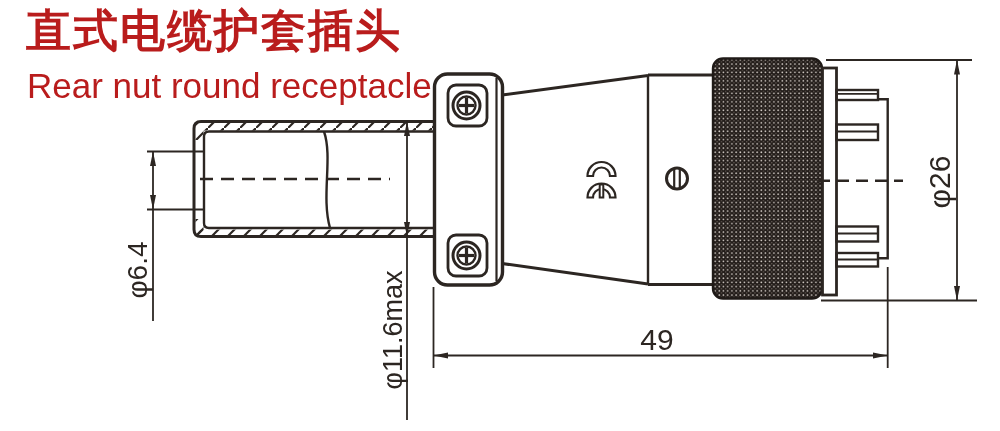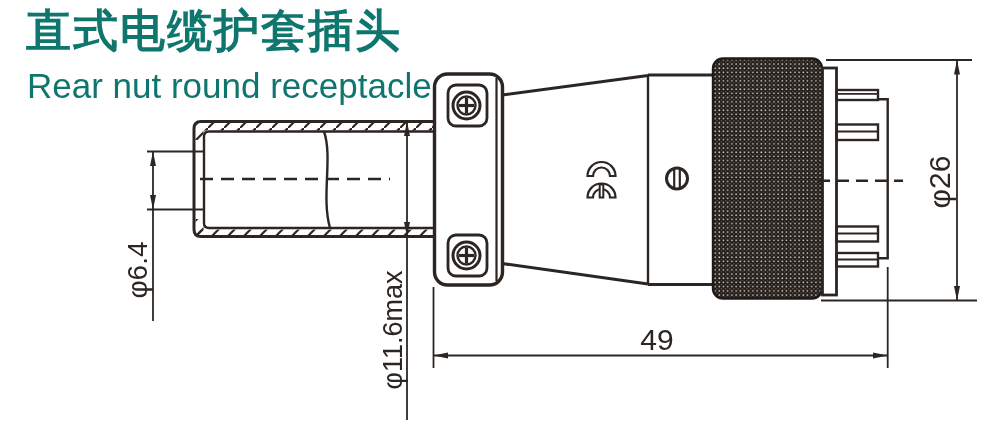--- a/index.html
+++ b/index.html
@@ -1,18 +1,18 @@
 <!DOCTYPE html>
 <html><head>
 <meta charset="utf-8">
 <style>
   html,body{margin:0;padding:0;background:#ffffff;}
   #stage{
     position:relative;width:1000px;height:431px;background:#ffffff;overflow:hidden;
-    font-family:"Liberation Sans",sans-serif;color:#0f766e;
+    font-family:"Liberation Sans",sans-serif;color:#b91c1c;
   }
   .title-cn{
     position:absolute;left:26px;top:6px;font-size:45px;font-weight:600;
     letter-spacing:2px;white-space:nowrap;line-height:1.1;
   }
   .title-en{
     position:absolute;left:27px;top:67px;font-size:35px;font-weight:400;
     white-space:nowrap;line-height:1.1;letter-spacing:0px;
   }
   svg text{font-family:"Liberation Sans",sans-serif;fill:#2c2622;}

